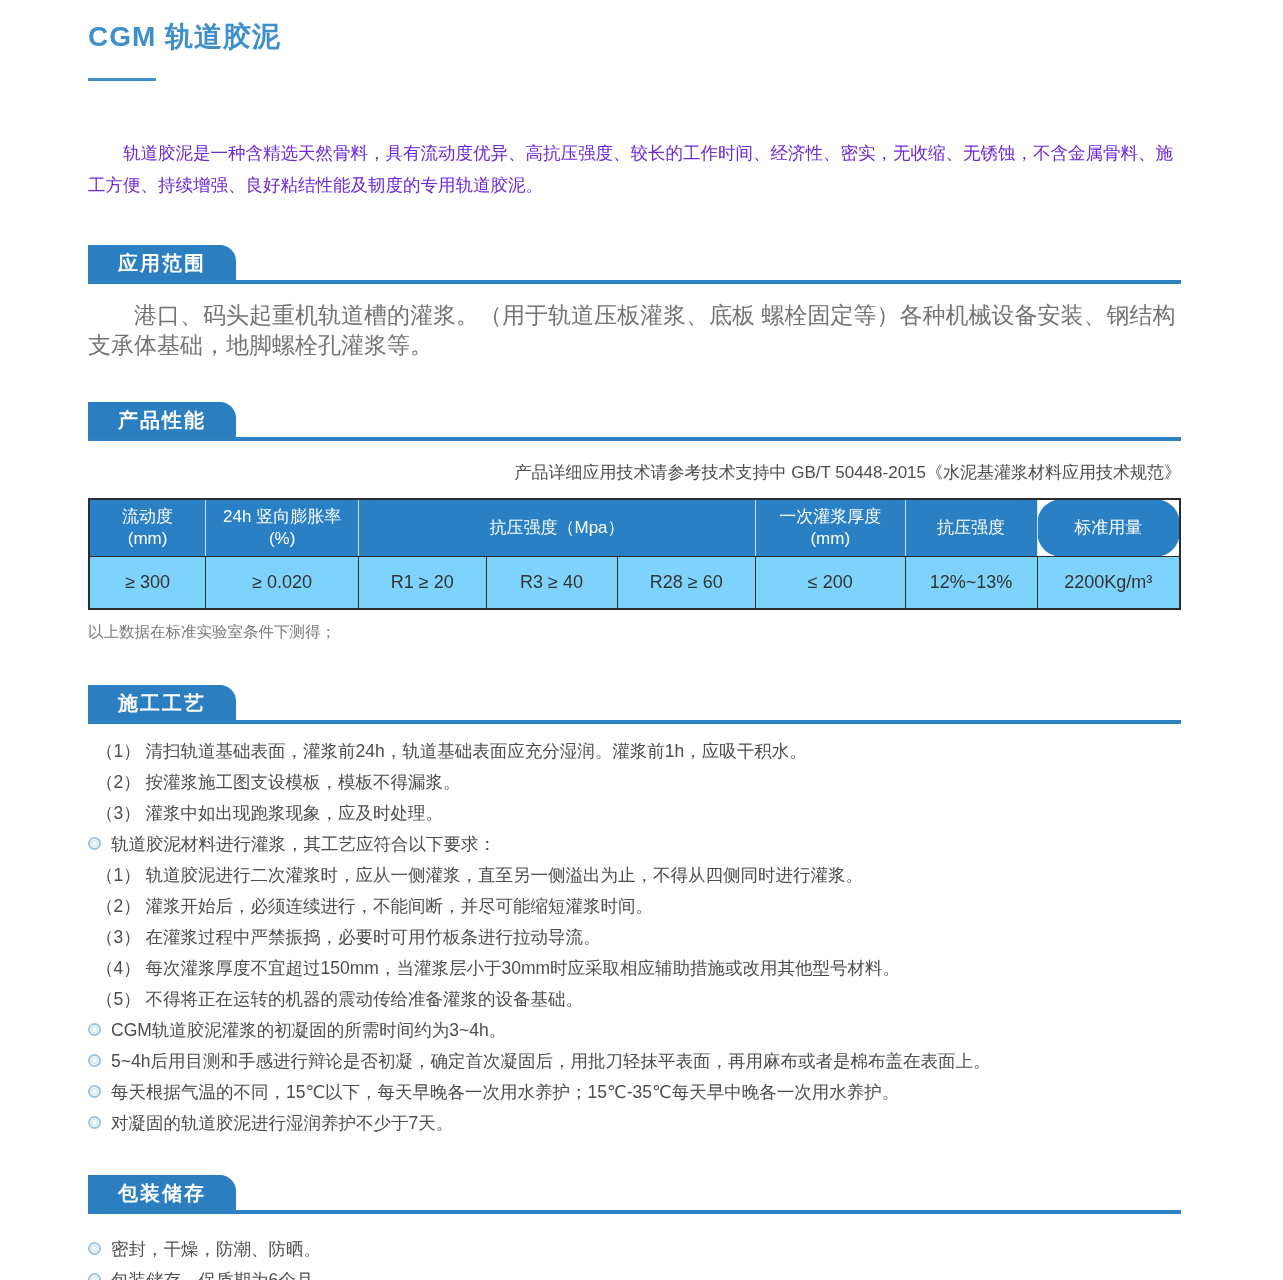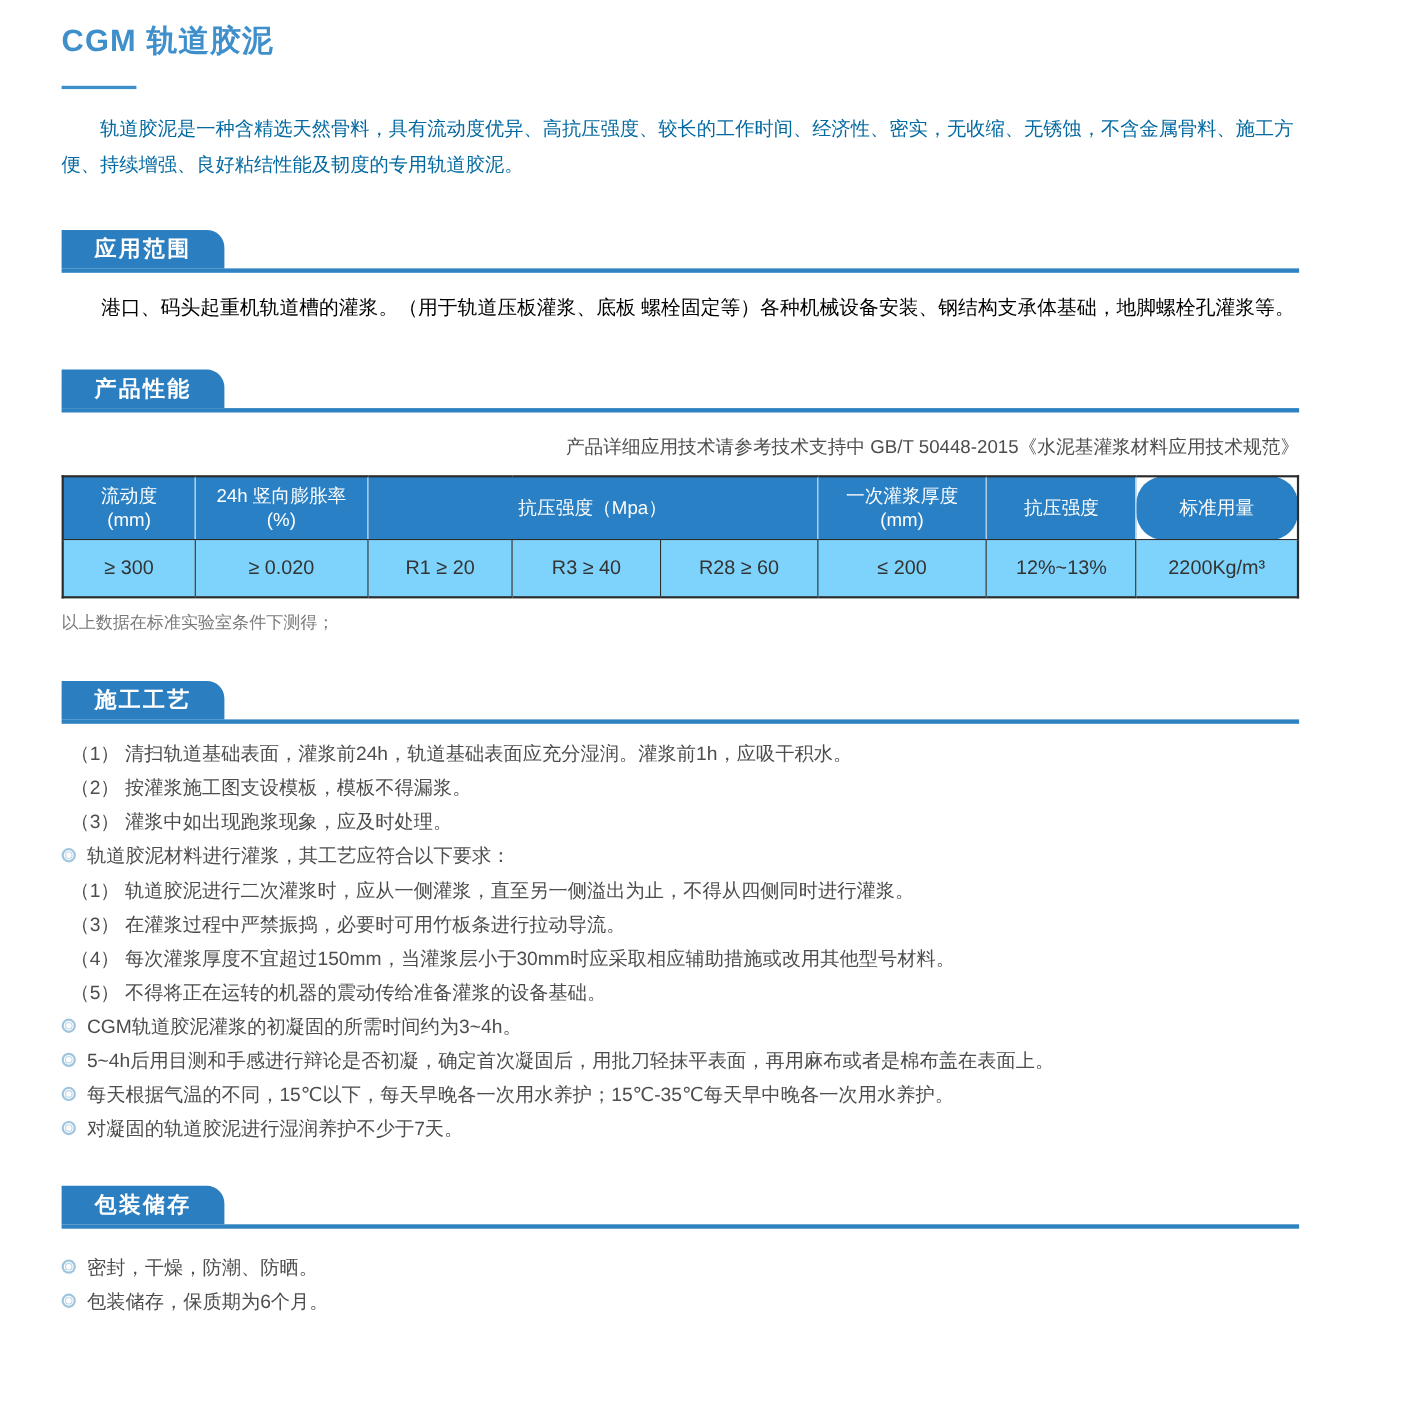--- a/index.html
+++ b/index.html
@@ -7,49 +7,49 @@
   body {
     width: 1283px;
     height: 1280px;
     overflow: hidden;
     font-family: "Liberation Sans", "DejaVu Sans", sans-serif;
     color: #4d4d4d;
   }
   .page {
     width: 100%;
     height: 100%;
-    padding: 18px 102px 0 56px;
+    padding: 18px 102px 0 88px;
   }
   
   .doc-title {
     color: #3f8fca;
     font-size: 28px;
     font-weight: bold;
     letter-spacing: 1px;
   }
   .title-underline {
     width: 68px;
     height: 3px;
     background: #3f8fca;
     margin-top: 22px;
   }
   
   .intro {
-    margin-top: 20px;
+    margin-top: 56px;
     font-size: 17.5px;
     line-height: 32px;
     text-indent: 2em;
-    color: #0369a1;
+    color: #6d28d9;
   }
   .body-para {
     margin-top: 16px;
-    font-size: 18px;
+    font-size: 23px;
     line-height: 30px;
     text-indent: 2em;
-    color: #000000;
+    color: #737373;
   }
   
   .sec-head {
     margin-top: 42px;
     border-bottom: 4px solid #2e82c2;
     line-height: 0;
   }
   .sec-badge {
     display: inline-block;
     background: #2b7ec0;
@@ -222,20 +222,23 @@
       <span>（3） 灌浆中如出现跑浆现象，应及时处理。</span>
     </div>
     <div class="list-item circle">
       <span class="dot"></span>
       <span>轨道胶泥材料进行灌浆，其工艺应符合以下要求：</span>
     </div>
     <div class="list-item numbered">
       <span>（1） 轨道胶泥进行二次灌浆时，应从一侧灌浆，直至另一侧溢出为止，不得从四侧同时进行灌浆。</span>
     </div>
     <div class="list-item numbered">
+      <span>（2） 灌浆开始后，必须连续进行，不能间断，并尽可能缩短灌浆时间。</span>
+    </div>
+    <div class="list-item numbered">
       <span>（3） 在灌浆过程中严禁振捣，必要时可用竹板条进行拉动导流。</span>
     </div>
     <div class="list-item numbered">
       <span>（4） 每次灌浆厚度不宜超过150mm，当灌浆层小于30mm时应采取相应辅助措施或改用其他型号材料。</span>
     </div>
     <div class="list-item numbered">
       <span>（5） 不得将正在运转的机器的震动传给准备灌浆的设备基础。</span>
     </div>
     <div class="list-item circle">
       <span class="dot"></span>

